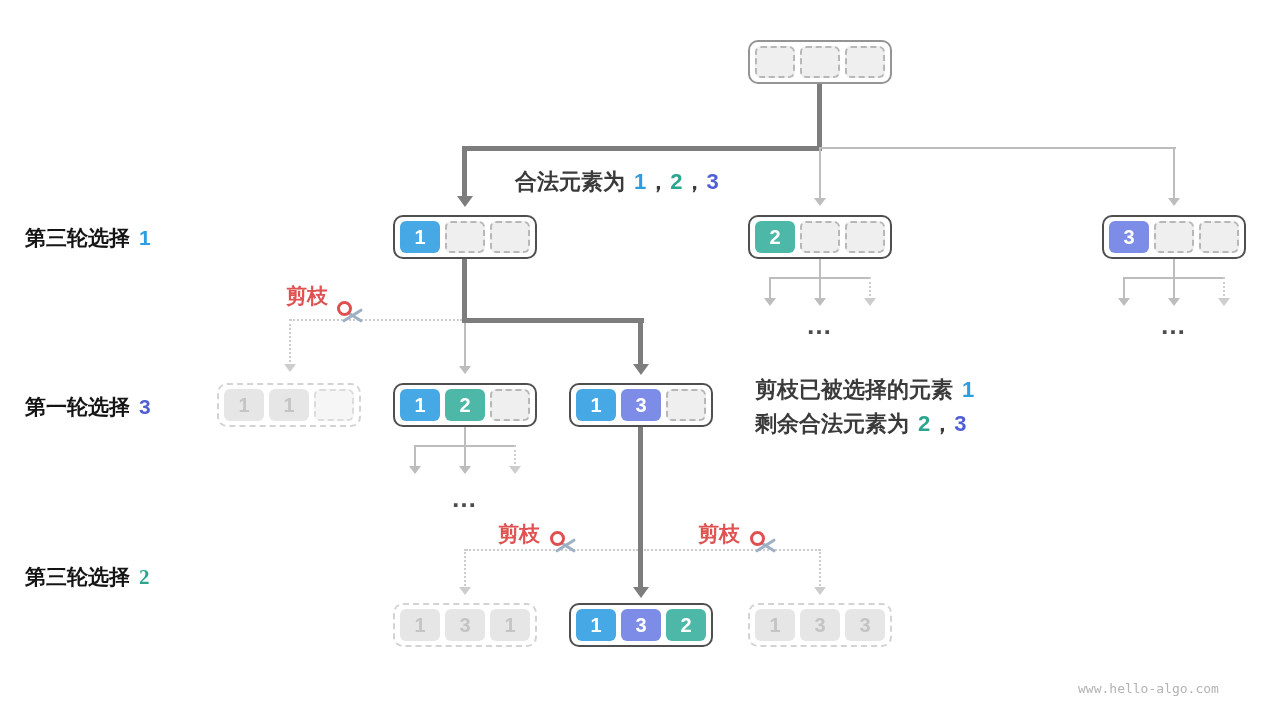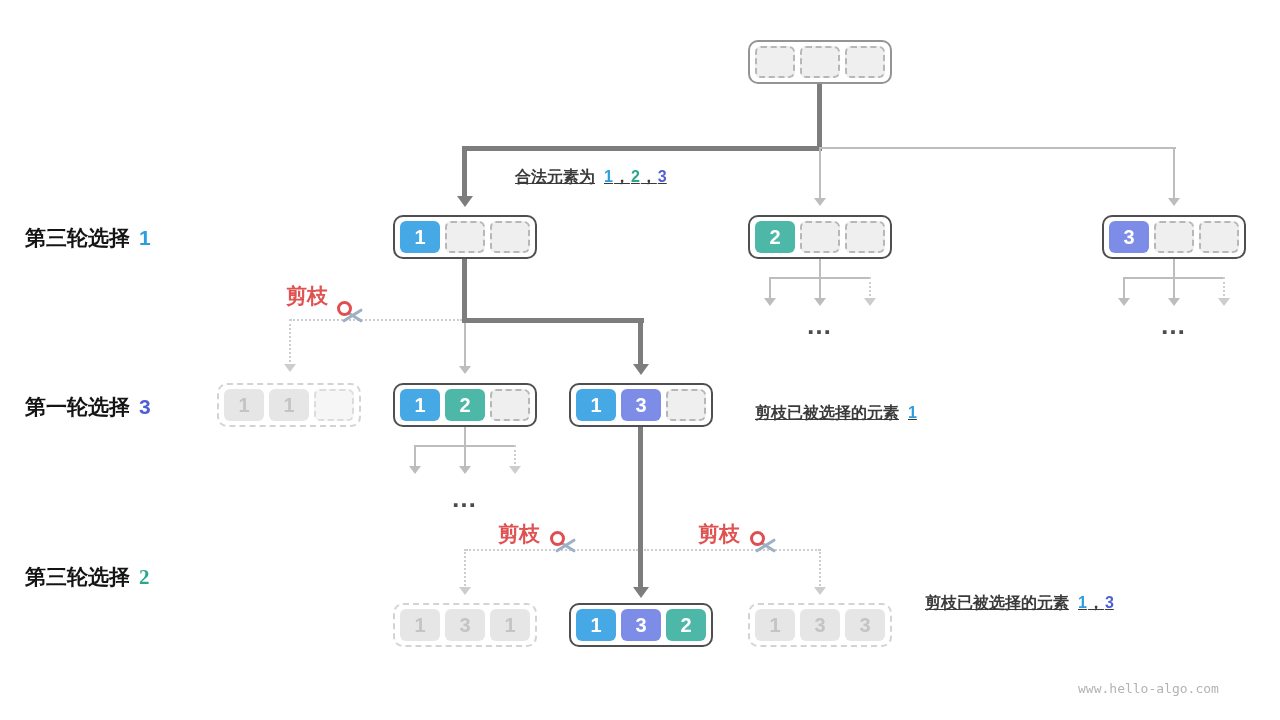--- a/index.html
+++ b/index.html
@@ -23,21 +23,21 @@
   .vl{position:absolute;width:2px;background:#bdbdbd;}
   .hT{position:absolute;height:5px;background:#7d7d7d;}
   .vT{position:absolute;width:5px;background:#7d7d7d;}
   .hd{position:absolute;height:0;border-top:2px dotted #cdcdcd;}
   .vd{position:absolute;width:0;border-left:2px dotted #cdcdcd;}
   .ah{position:absolute;width:0;height:0;border-left:6px solid transparent;border-right:6px solid transparent;border-top:8px solid #bdbdbd;}
   .ahT{position:absolute;width:0;height:0;border-left:8px solid transparent;border-right:8px solid transparent;border-top:11px solid #7d7d7d;}
   .ahd{position:absolute;width:0;height:0;border-left:6px solid transparent;border-right:6px solid transparent;border-top:8px solid #cdcdcd;}
 
   
-  .note{position:absolute;font-size:16px;font-weight:700;color:#3a3a3a;white-space:nowrap;text-decoration:underline;}
+  .note{position:absolute;font-size:22px;font-weight:700;color:#3a3a3a;white-space:nowrap;}
   .round-label{position:absolute;font-size:21px;font-weight:700;color:#141414;white-space:nowrap;}
   .num{margin:0 1px;}
   .lead{margin-left:9px;}
   .t1{color:#2b9de0;} .t2{color:#2aa68e;} .t3{color:#4e5ed6;}
   .prune-text{position:absolute;font-size:21px;font-weight:700;color:#e05252;white-space:nowrap;}
   .dots{position:absolute;font-size:26px;font-weight:700;color:#4c4c4c;letter-spacing:2px;text-align:center;}
   .watermark{position:absolute;font-size:13px;color:#b3b3b3;font-family:"DejaVu Sans Mono","Liberation Mono",monospace;}
 
   
   .scissors{position:absolute;width:30px;height:30px;}
@@ -191,23 +191,23 @@
     <span>第一轮选择</span><span class="num t3 lead">3</span>
   </div>
   <div class="round-label" style="left:25px;top:563px;font-family:Liberation Serif, serif;">
     <span>第三轮选择</span><span class="num t2 lead">2</span>
   </div>
 
   <div class="note" style="left:515px;top:167px;">
     <span>合法元素为</span><span class="num t1 lead">1</span><span>，</span><span class="num t2">2</span><span>，</span><span class="num t3">3</span>
   </div>
 
-  <div class="note" style="left:755px;top:375px;margin-top:28px;">
+  <div class="note" style="left:755px;top:375px;">
     <span>剪枝已被选择的元素</span><span class="num t1 lead">1</span>
   </div>
-
-  <div class="note" style="left:925px;top:593px;">
-    <span>剪枝已被选择的元素</span><span class="num t1 lead">1</span><span>，</span><span class="num t3">3</span>
-  </div>
+  <div class="note" style="left:755px;top:409px;">
+    <span>剩余合法元素为</span><span class="num t2 lead">2</span><span>，</span><span class="num t3">3</span>
+  </div>
+
 
   <div class="watermark" style="left:1078px;top:681px;">www.hello-algo.com</div>
 
 </div>
 
 </body></html>

